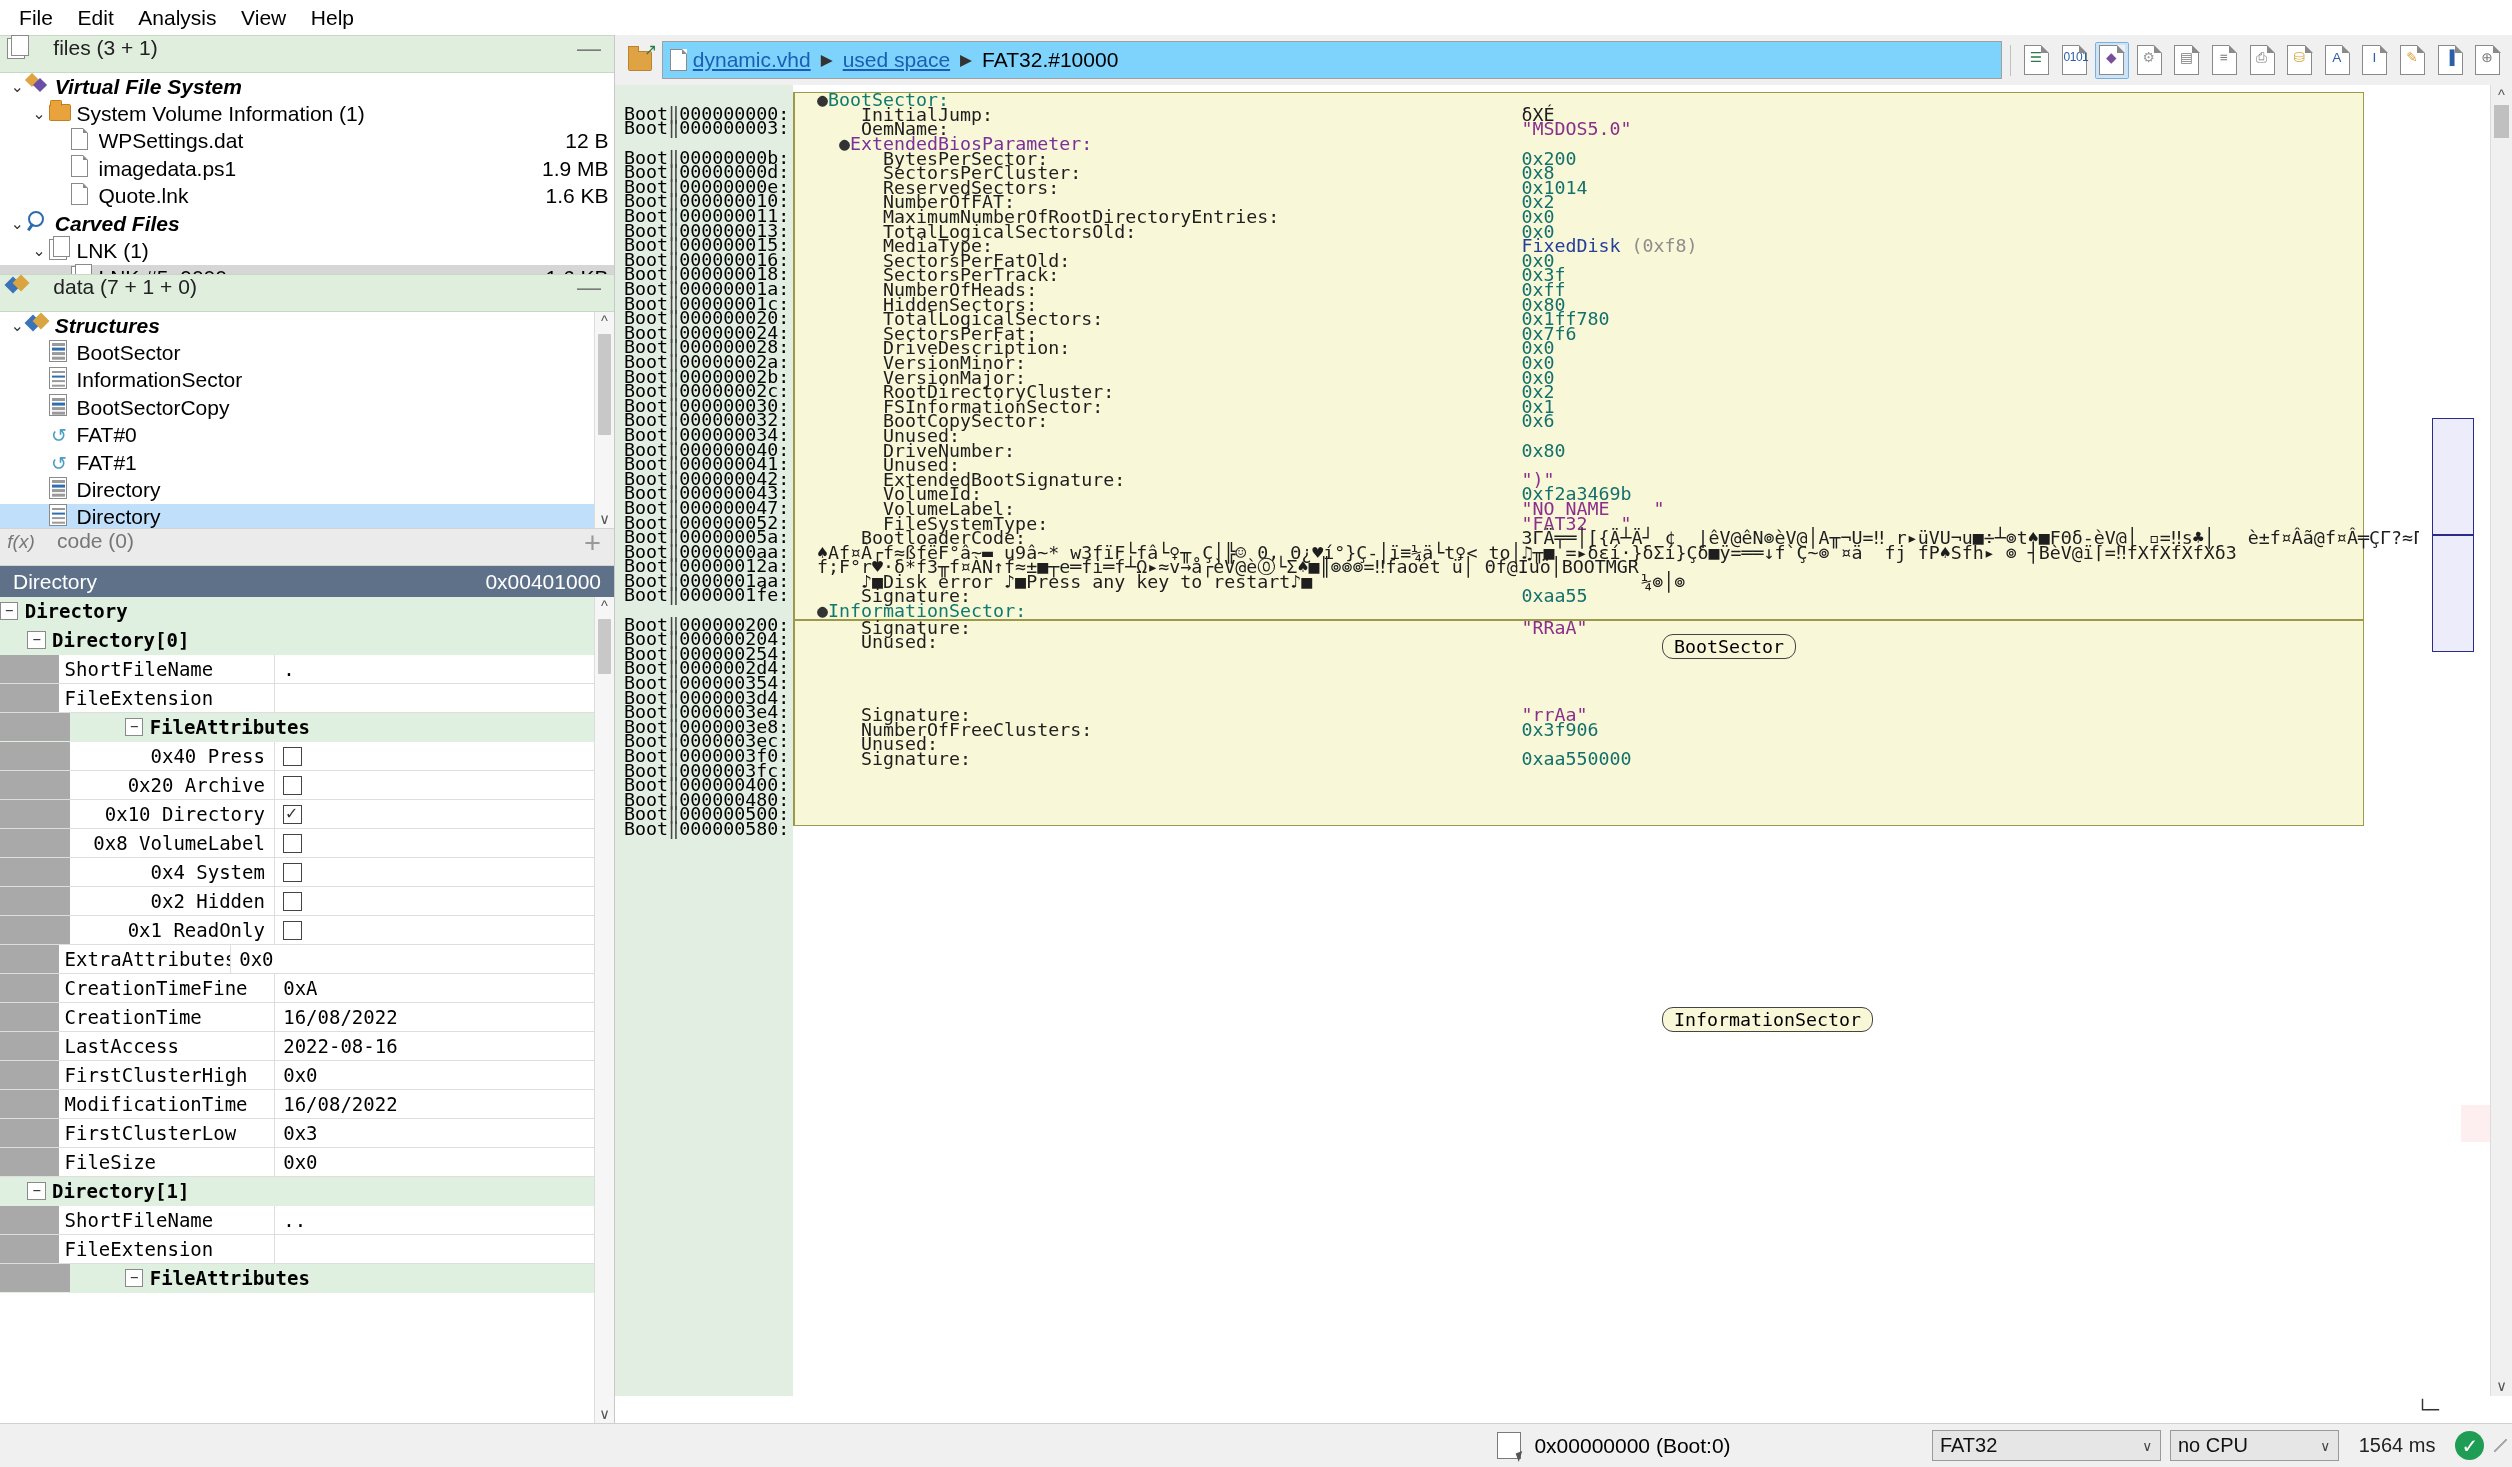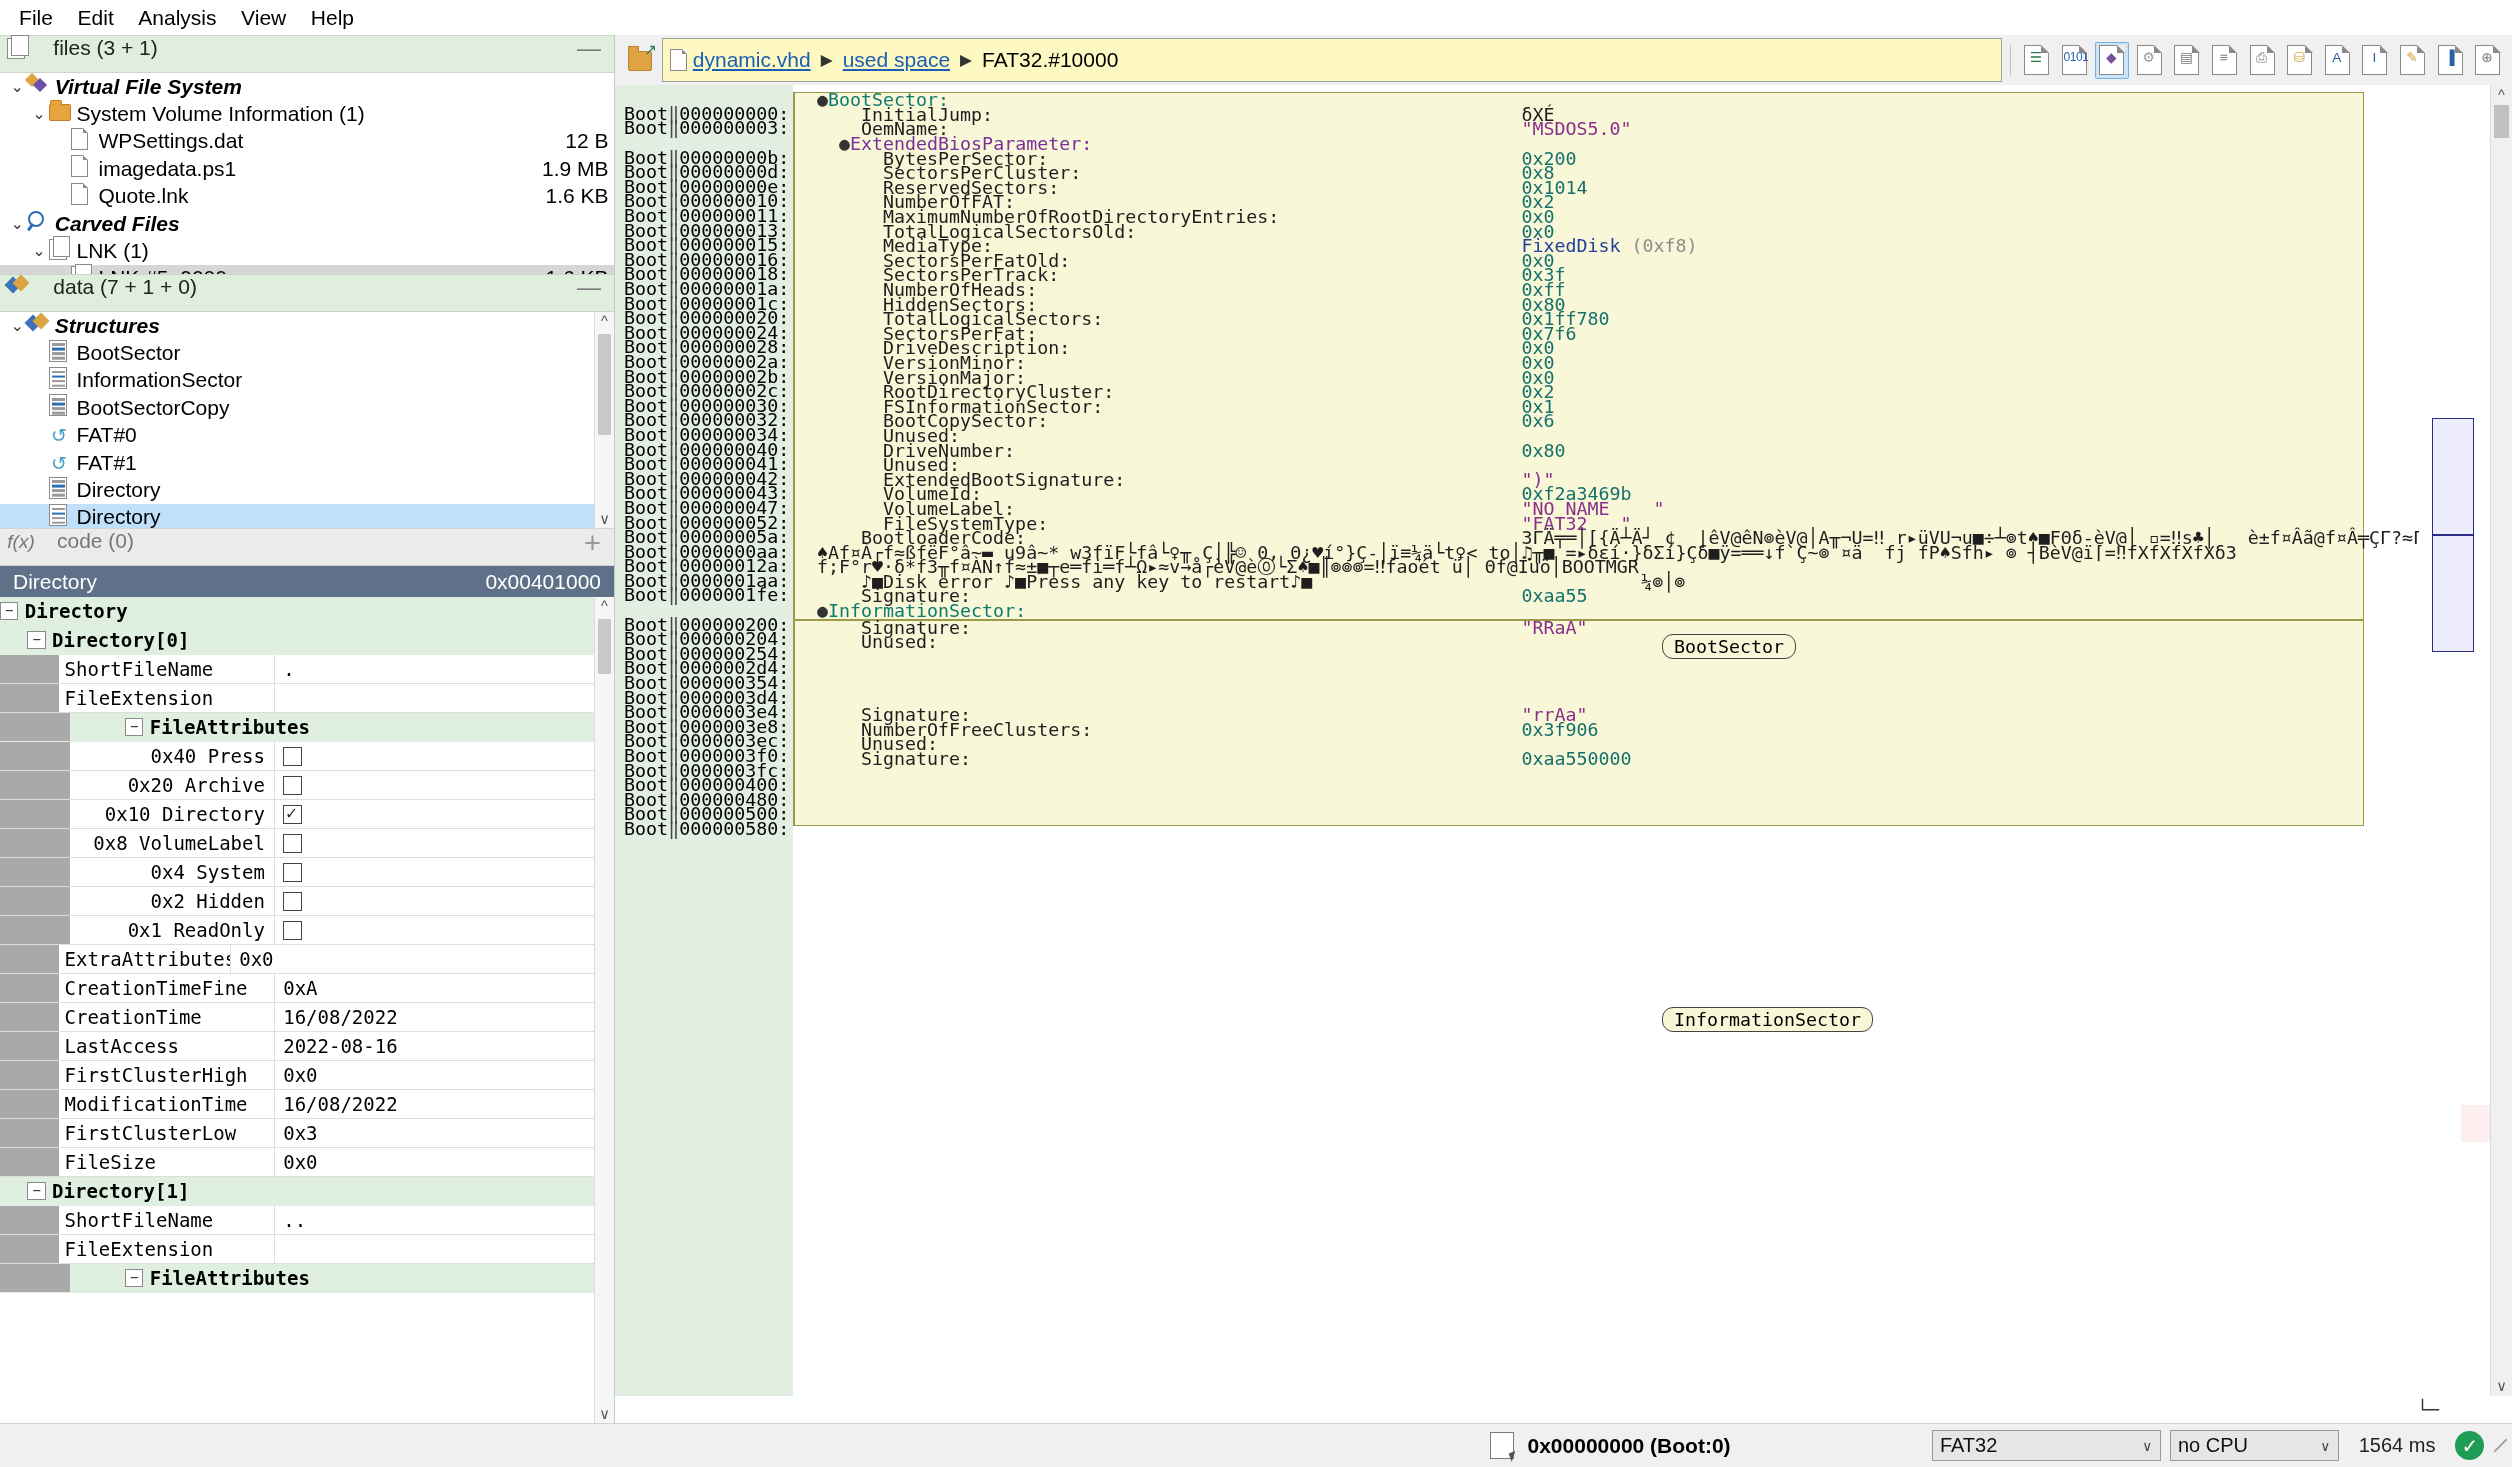--- a/index.html
+++ b/index.html
@@ -95,21 +95,21 @@
   .drow .kcell { flex:0 0 auto; border-right:0.9px solid #dedede; align-self:stretch; display:flex; align-items:center; }
   .drow .vcell { flex:1; align-self:stretch; display:flex; align-items:center; padding-left:8.2px; }
   .chk { width:19px; height:19px; border:1.5px solid #444; background:#fff; display:inline-block;
          position:relative; }
   .chk.on:after{content:"\2713";position:absolute;left:1.8px;top:-3.7px;font-size:18.3px;color:#333;}
 
   
   .right { flex:1; display:flex; flex-direction:column; min-width:0; background:#fff;}
   .toolbar { height:50px; display:flex; align-items:center; background:#f0f0f0; flex:0 0 50px; padding:0 5.5px; }
   .crumbicon{width:31px;height:33px;margin:0 4.6px 0 5.5px;position:relative;flex:0 0 31px;}
-  .crumbbox { flex:1; height:44px; background:#fef9c3; border:0.9px solid #a0a0a0; display:flex; align-items:center;
+  .crumbbox { flex:1; height:38px; background:#7dd3fc; border:0.9px solid #a0a0a0; display:flex; align-items:center;
      padding:0 7.3px; min-width:0; font-size:21px;}
   .crumbbox .cdoc{margin-right:5.5px;}
   .crumb-link{color:#1a5fb4;text-decoration:underline;}
   .crumb-sep{margin:0 10px;color:#333;font-size:15.6px;}
   .crumb-cur{color:#000;}
   .tbsep{width:0.9px;height:31px;background:#c0c0c0;margin:0 7.3px;}
   .tbtn { width:34px; height:37px; margin:0 1.8px; display:flex; align-items:center; justify-content:center; position:relative;}
   .tbtn.active{background:#cce4f7;border:0.9px solid #7ab0e0;border-radius:1.8px;}
   .pagebadge{width:25px;height:30px;background:#fff;border:1.4px solid #8a8a8a;position:relative;}
   .pagebadge:after{content:"";position:absolute;right:-1.4px;top:-1.4px;border-width:0 8.2px 8.2px 0;border-style:solid;border-color:#8a8a8a #f0f0f0;}
@@ -148,21 +148,21 @@
   .bottomstrip{ height:27.4px; background:#fff; display:flex; align-items:center; justify-content:flex-end;
      padding-right:73px; font-family:"DejaVu Sans Mono","Liberation Mono",monospace; font-size:18.3px; color:#333; flex:0 0 27.4px;}
 
   
   .status { height:44px; flex:0 0 44px; background:#f0f0f0; border-top:0.9px solid #d0d0d0;
             display:flex; align-items:center; }
   .status .spacer{flex:1;}
   .cursor-ic{width:24px;height:27.4px;background:#fff;border:1.3px solid #7a7a7a;position:relative;margin:0 13px 0 0;}
   .cursor-ic:after{content:"";position:absolute;right:-3.7px;bottom:-2.7px;width:0;height:0;
      border-left:7.3px solid #555;border-bottom:9.1px solid transparent;transform:rotate(-20deg);}
-  .status .pos{font-weight:bold;font-size:21px;}
+  .status .pos{font-weight:normal;font-size:21px;}
   .combo{height:31px;background:#e6e6e6;border:0.9px solid #9a9a9a;display:flex;align-items:center;
     padding:0 7.3px;font-size:20px;color:#111;}
   .combo .cv{flex:1;}
   .combo .ch{color:#444;font-size:13.7px;margin-left:9.1px;}
   .ms{font-size:20px;color:#222;margin:0 20px;}
   .okcircle{width:29px;height:29px;border-radius:50%;background:#1f9d55;color:#fff;display:flex;
      align-items:center;justify-content:center;font-size:20px;margin-right:9.1px;}
   .grip{width:13px;height:13px;margin-right:5.5px;background:
     linear-gradient(135deg,transparent 45%,#aaa 45%,#aaa 55%,transparent 55%);}
 </style>

